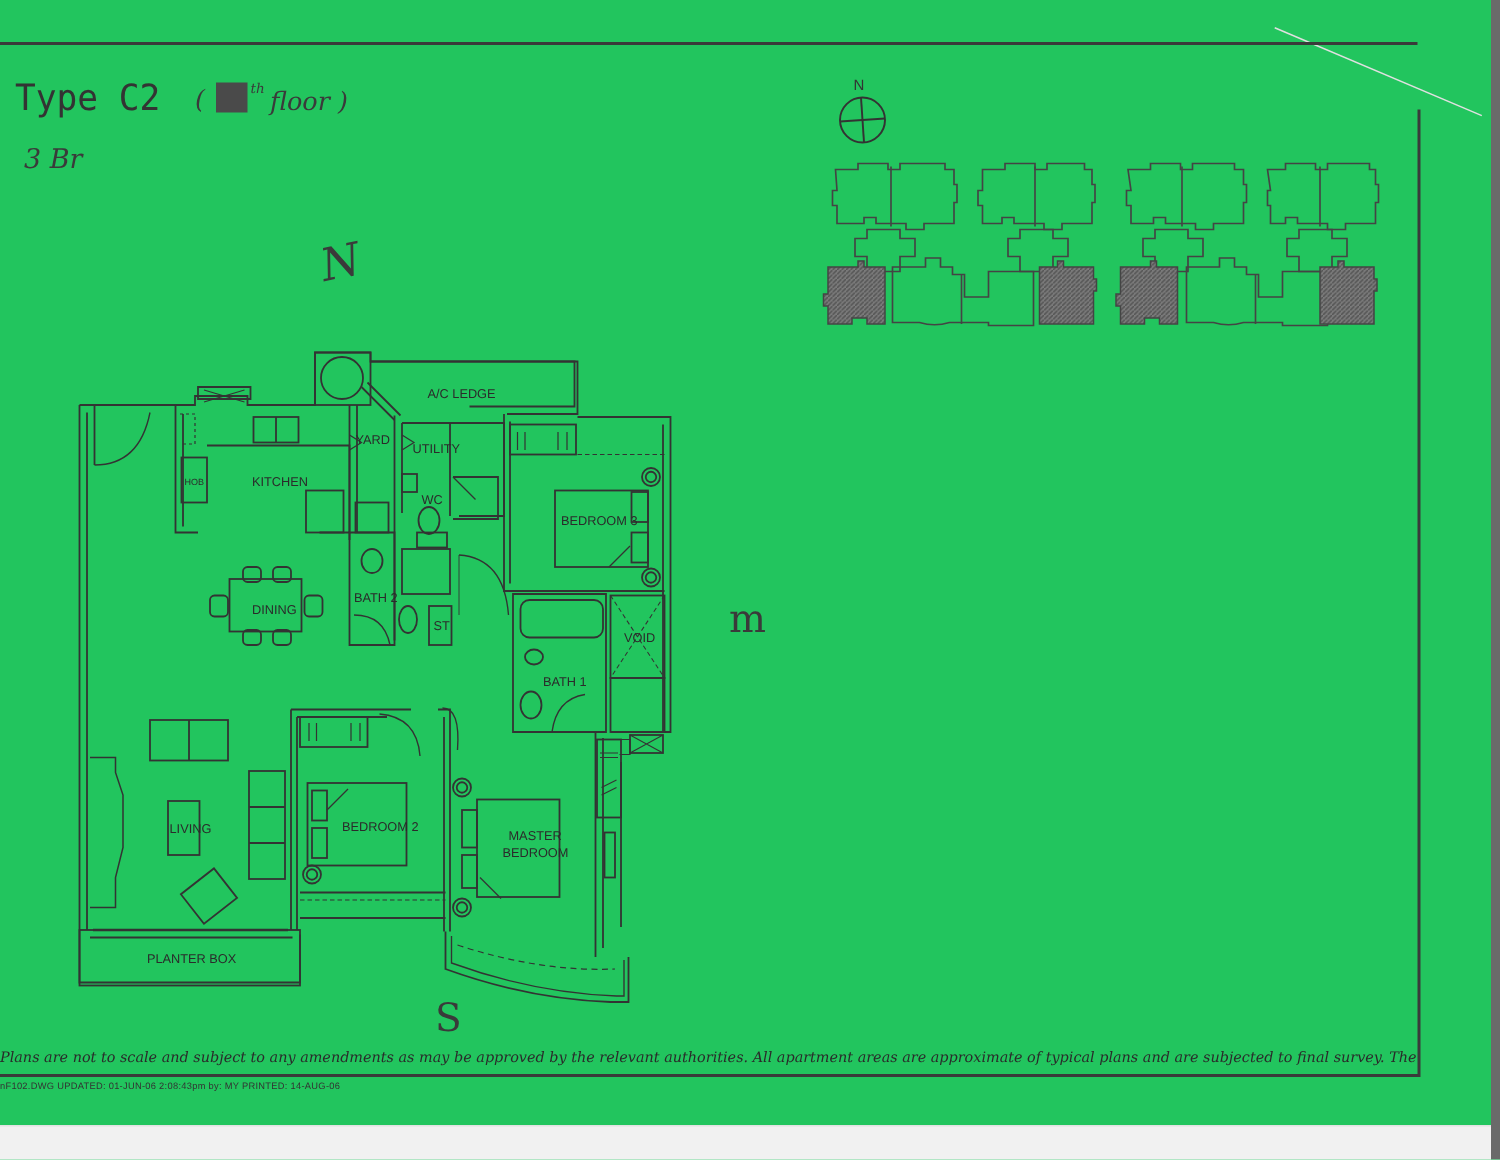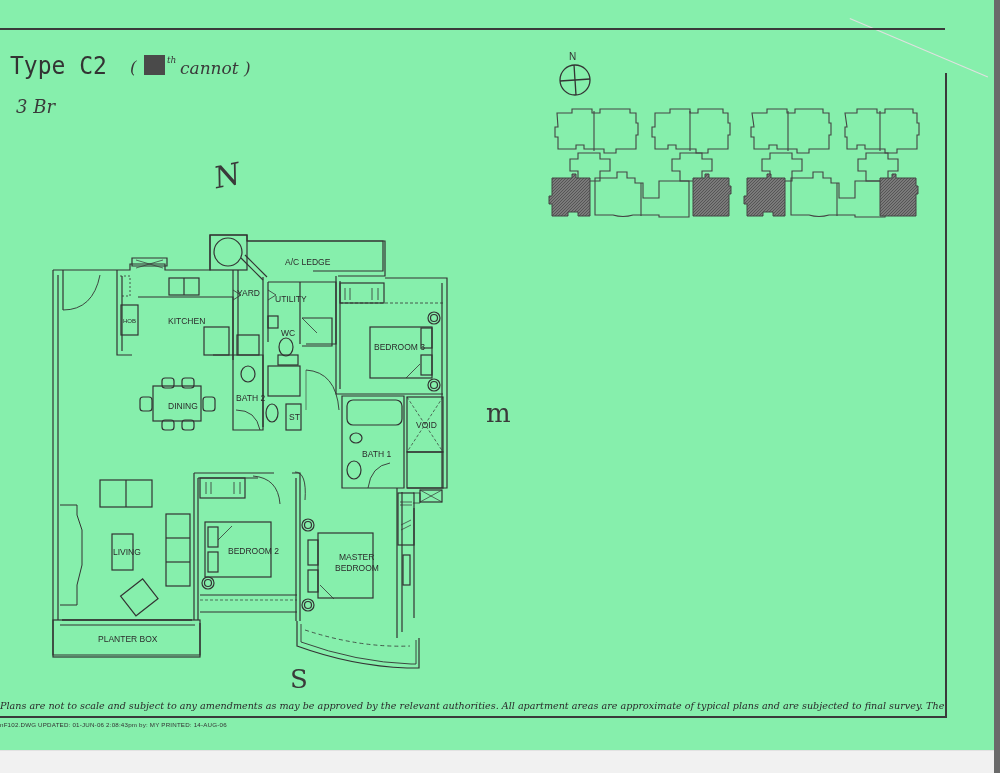--- a/index.html
+++ b/index.html
@@ -1,21 +1,21 @@
 <!DOCTYPE html>
 <html><head>
 <meta charset="utf-8">
 <style>
   html, body { margin: 0; padding: 0; }
   body {
     width: 1000px; height: 773px; overflow: hidden; position: relative;
     background: #fbfbfb;
     font-family: "Liberation Sans", sans-serif;
   }
-  .page { position: absolute; inset: 0; background: #86efac; }
+  .page { position: absolute; inset: 0; background: #22c55e; }
   .right-strip { position: absolute; left: 994px; top: 0; width: 6px; height: 773px; background: #6a6a6a; }
   .bottom-strip { position: absolute; left: 0; top: 750px; width: 994px; height: 23px; background: #f1f1f1; border-top: 1px solid #e2e2e2; }
   .fold-line { position: absolute; left: 850px; top: 18px; width: 150px; height: 1px; background: #e0e0e0; transform: rotate(23deg); transform-origin: left top; }
   .frame-top { position: absolute; left: 0; top: 28px; width: 945px; height: 2px; background: #3a3a3a; }
   .frame-right { position: absolute; left: 945px; top: 73px; width: 2px; height: 643px; background: #3a3a3a; }
   .frame-bottom { position: absolute; left: 0; top: 716px; width: 947px; height: 2px; background: #3a3a3a; }
   .title {
     position: absolute; left: 10px; top: 53px;
     font-family: "DejaVu Sans Mono", monospace; font-size: 23px; color: #333;
     letter-spacing: 0px; transform: scaleY(1.05);
@@ -47,21 +47,21 @@
   <div class="bottom-strip"></div>
 
   <div class="frame-top"></div>
   <div class="frame-right"></div>
   <div class="frame-bottom"></div>
 
   <div class="title">Type C2</div>
   <div class="handwritten" style="left:130px;top:57px;font-size:17px;">(</div>
   <div class="redaction"></div>
   <div class="handwritten" style="left:167px;top:55px;font-size:9px;text-align:right;">th</div>
-  <div class="handwritten" style="left:180px;top:58px;font-size:17px;">cannot )</div>
+  <div class="handwritten" style="left:180px;top:58px;font-size:17px;">floor )</div>
   <div class="handwritten" style="left:16px;top:96px;font-size:18px;font-style:italic;">3 Br</div>
 
   <div class="handwritten" style="left:214px;top:158px;font-size:30px;transform:rotate(-12deg);">N</div>
   <div class="handwritten" style="left:486px;top:398px;font-size:26px;font-style:normal;">m</div>
   <div class="handwritten" style="left:290px;top:664px;font-size:26px;font-style:normal;">S</div>
 
   <svg width="1000" height="773">
     <g stroke="#333" fill="none" stroke-width="1.3">
       <circle cx="575" cy="80" r="15"></circle>
       <line x1="560" y1="81" x2="590" y2="79"></line>

